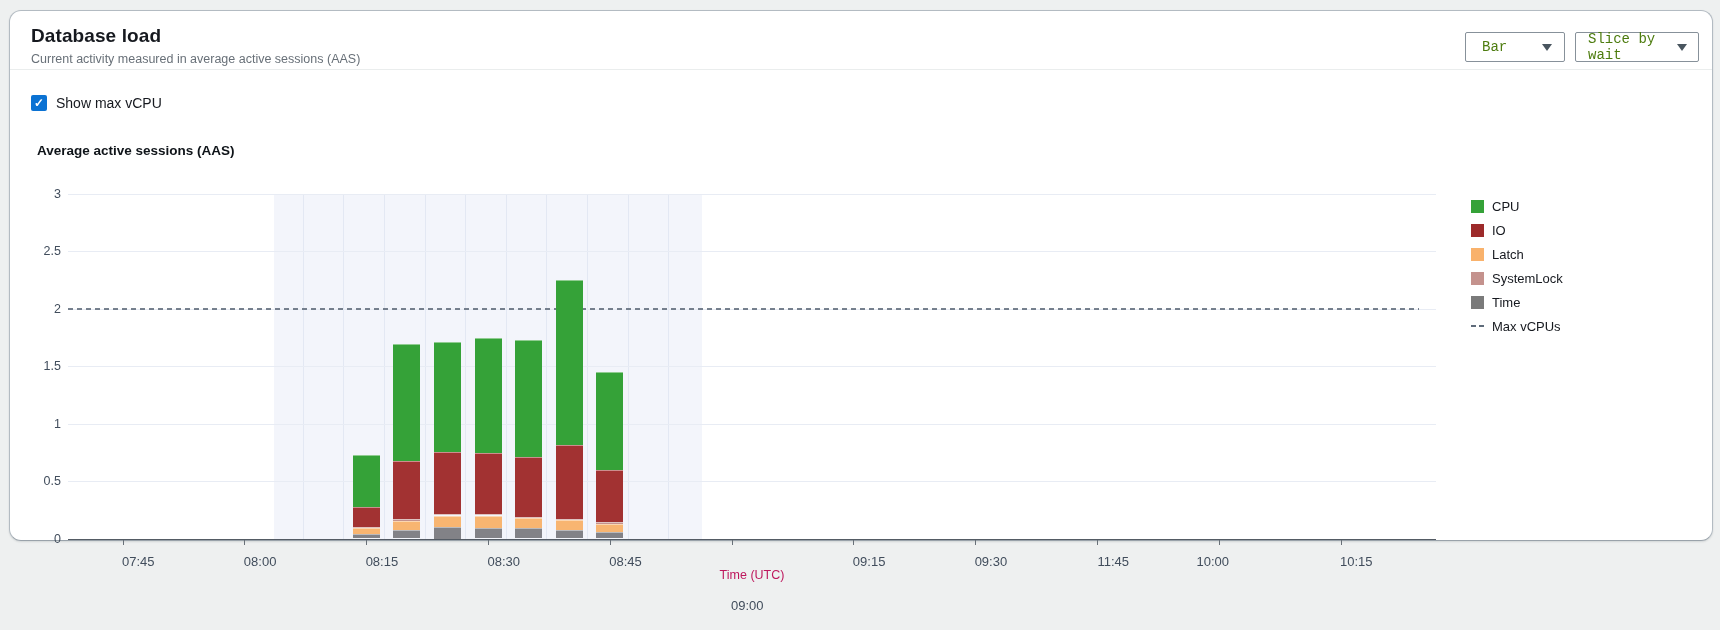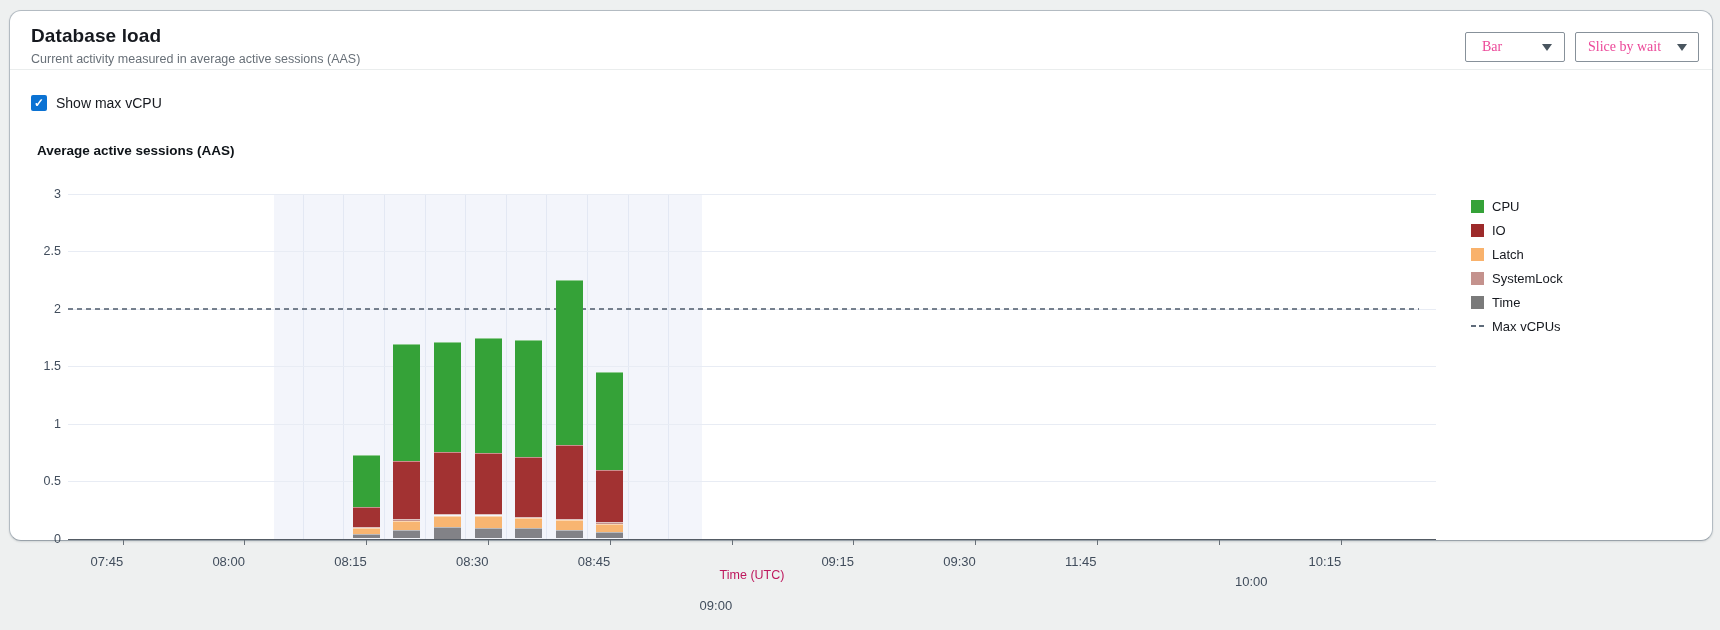--- a/index.html
+++ b/index.html
@@ -25,22 +25,22 @@
     position:absolute; left:21px; top:41px;
     font-size:12.5px; color:#687078;
   }
   .hdr-divider {
     position:absolute; left:0; right:0; top:58px; height:1px; background:#eaeded;
   }
   .dd {
     position:absolute; top:21px; height:30px;
     background:#fff; border:1px solid #87919a; border-radius:2px;
     display:flex; align-items:center;
-    font-family:Liberation Serif, serif;
-    font-size:14px; color:#ec4899; cursor:pointer;
+    font-family:Liberation Mono, monospace;
+    font-size:14px; color:#4d7c0f; cursor:pointer;
   }
   .dd-bar { left:1455px; width:100px; padding:0 12px 0 16px; }
   .dd-slice { left:1565px; width:124px; padding:0 11px 0 12px; }
   .dd .lbl { flex:1 1 auto; text-align:left; }
   .caret {
     width:0; height:0; margin-left:8px;
     border-left:5.5px solid transparent; border-right:5.5px solid transparent;
     border-top:7px solid #49555f;
   }
   .chk-row { position:absolute; left:21px; top:84px; display:flex; align-items:center; }
@@ -59,21 +59,21 @@
     position:absolute; top:557px; left:58px; width:1368px;
     text-align:center; font-size:12.5px; color:#be185d;
   }
   .gridline { position:absolute; height:1px; background:#e8ecf4; }
   .axis-line { position:absolute; height:1px; background:#545b64; }
   .ylab {
     position:absolute; width:40px; text-align:right;
     font-size:12.5px; color:#414d5c;
   }
   .xlab {
-    position:absolute; width:64px; text-align:left;
+    position:absolute; width:64px; text-align:right;
     font-size:13px; color:#414d5c;
   }
   .tickmark { position:absolute; width:1px; height:5px; background:#687078; }
   .sel-region { position:absolute; background:#f3f5fb; }
   .sel-line { position:absolute; width:1px; background:#e3e8f3; }
   .dashline {
     position:absolute; height:2px;
     background:repeating-linear-gradient(to right,#5f6b7a 0 5px,transparent 5px 9px);
     opacity:.85;
   }
@@ -190,21 +190,21 @@
         <div class="xlab" style="left: 567.8px; top: 543px;">08:45</div>
         <div class="tickmark" style="left: 721.6px; top: 528.5px;"></div>
         <div class="xlab" style="left: 689.6px; top: 543px; margin-top: 44px;">09:00</div>
         <div class="tickmark" style="left: 843.4px; top: 528.5px;"></div>
         <div class="xlab" style="left: 811.4px; top: 543px;">09:15</div>
         <div class="tickmark" style="left: 965.2px; top: 528.5px;"></div>
         <div class="xlab" style="left: 933.2px; top: 543px;">09:30</div>
         <div class="tickmark" style="left: 1087px; top: 528.5px;"></div>
         <div class="xlab" style="left: 1055px; top: 543px;">11:45</div>
         <div class="tickmark" style="left: 1208.8px; top: 528.5px;"></div>
-        <div class="xlab" style="left: 1225px; top: 543px; margin-top: 20px;">10:00</div>
+        <div class="xlab" style="left: 1155px; top: 543px;">10:00</div>
         <div class="tickmark" style="left: 1330.6px; top: 528.5px;"></div>
         <div class="xlab" style="left: 1298.6px; top: 543px;">10:15</div>
       </div>
 
     <div class="xaxis-title">Time (UTC)</div>
 
     <div class="legend" id="legend">
         <div class="lg-item">
           <span class="lg-swatch" style="background: rgb(53, 162, 56);"></span>
           <span class="lg-label">CPU</span>

